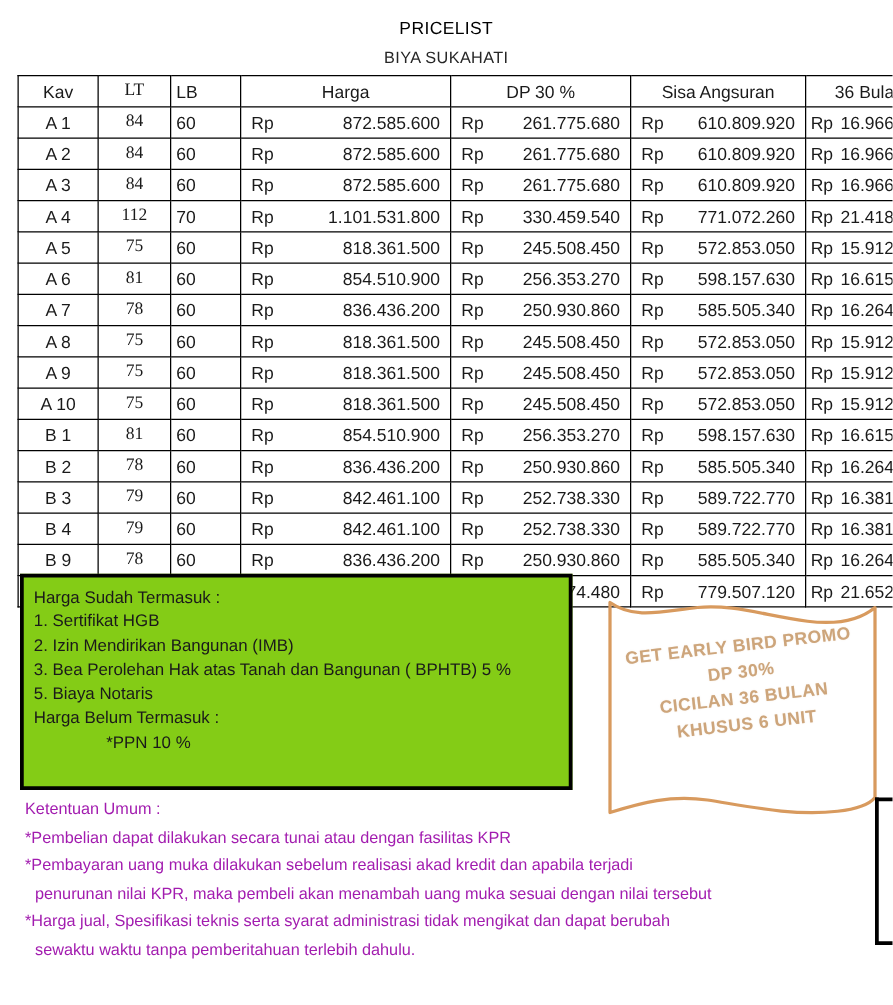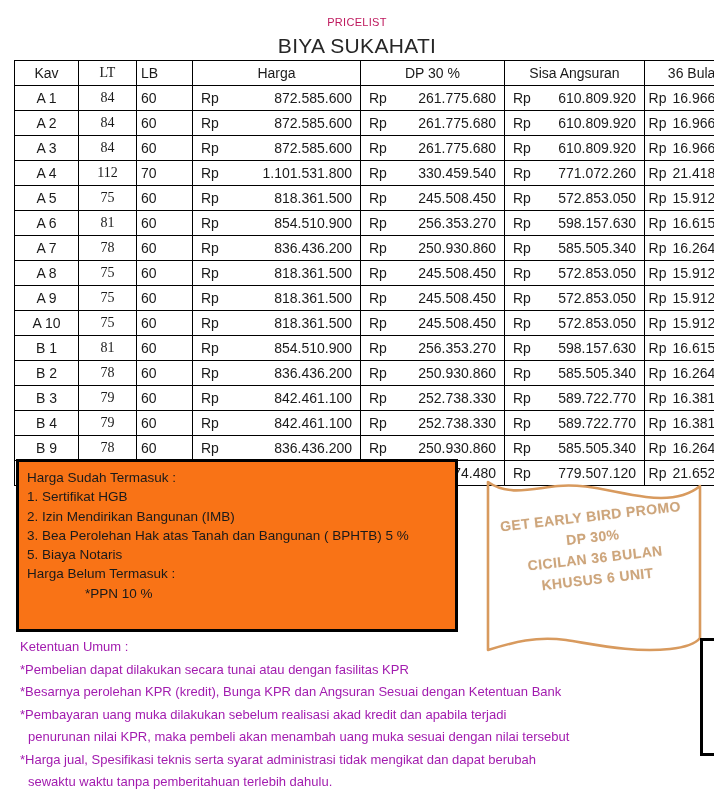--- a/index.html
+++ b/index.html
@@ -22,27 +22,27 @@
 
   
   .titles {
     position: absolute;
     top: 10px;
     left: 0;
     width: 714px;
     text-align: center;
   }
   .title-main {
-    font-size: 11px;
+    font-size: 14px;
     letter-spacing: 0.3px;
     line-height: 24px;
-    color: #be185d;
+    color: #000000;
   }
   .title-sub {
-    font-size: 21px;
+    font-size: 13px;
     letter-spacing: 0.3px;
     line-height: 24px;
     color: #262626;
   }
 
   
   .table-wrap {
     position: absolute;
     top: 60px;
     left: 14px;
@@ -84,21 +84,21 @@
   td.c-bln .money { justify-content: center; gap: 6px; }
 
   
   .info-box {
     position: absolute;
     left: 16px;
     top: 459px;
     width: 442px;
     height: 173px;
     border: 3px solid #000000;
-    background: #f97316;
+    background: #84cc16;
     padding: 6px 8px 4px 8px;
   }
   .info-line {
     font-size: 13.5px;
     line-height: 19.3px;
     color: #1a1a1a;
     white-space: nowrap;
   }
   .info-line.indent { padding-left: 58px; }
 
@@ -670,21 +670,20 @@
       <div>GET EARLY BIRD PROMO</div>
       <div>DP 30%</div>
       <div>CICILAN 36 BULAN</div>
       <div>KHUSUS 6 UNIT</div>
     </div>
   </div>
 
   <div class="terms">
     <div class="terms-line">Ketentuan Umum :</div>
     <div class="terms-line">*Pembelian dapat dilakukan secara tunai atau dengan fasilitas KPR</div>
-    <div class="terms-line">*Besarnya perolehan KPR (kredit), Bunga KPR dan Angsuran Sesuai dengan Ketentuan Bank</div>
     <div class="terms-line">*Pembayaran uang muka dilakukan sebelum realisasi akad kredit dan apabila terjadi</div>
     <div class="terms-line cont">penurunan nilai KPR, maka pembeli akan menambah uang muka sesuai dengan nilai tersebut</div>
     <div class="terms-line">*Harga jual, Spesifikasi teknis serta syarat administrasi tidak mengikat dan dapat berubah</div>
     <div class="terms-line cont">sewaktu waktu tanpa pemberitahuan terlebih dahulu.</div>
   </div>
 
   <div class="edge-frame"></div>
 
 </div>
 

